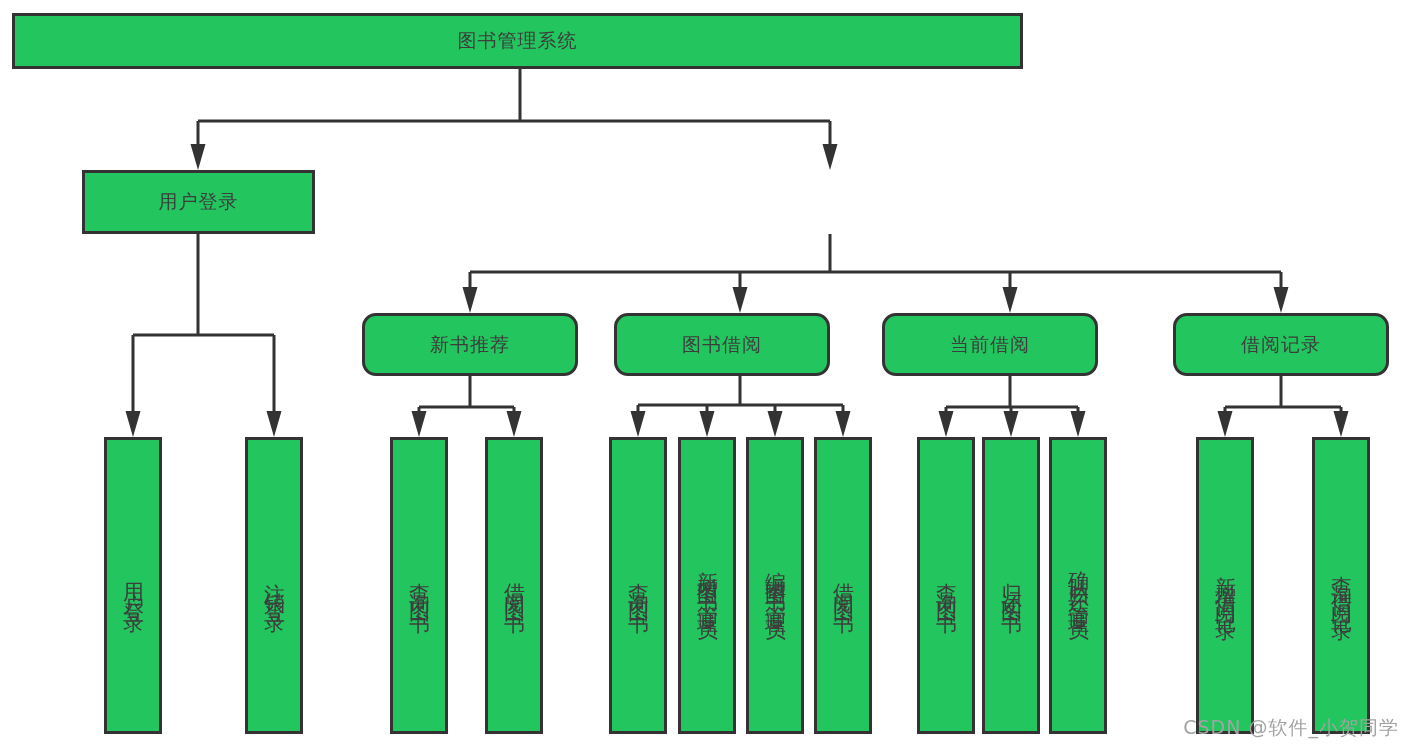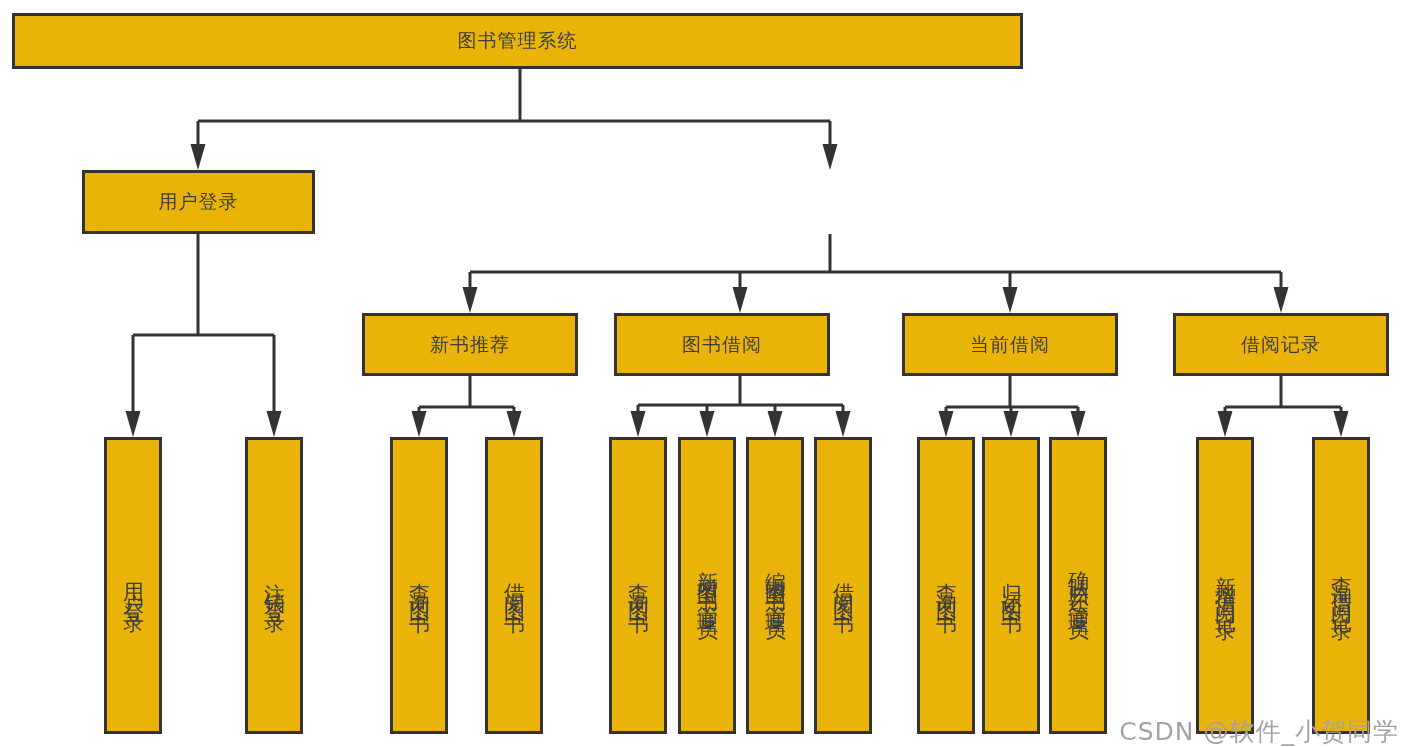--- a/index.html
+++ b/index.html
@@ -19,54 +19,54 @@
     position: absolute;
     left: 0;
     top: 0;
     width: 1405px;
     height: 747px;
   }
   .node {
     position: absolute;
     box-sizing: border-box;
     border: 3px solid #333333;
-    background: #eab308;
+    background: #22c55e;
     color: #3d3d3d;
     display: flex;
     align-items: center;
     justify-content: center;
     text-align: center;
   }
   .hnode {
     font-size: 19px;
     letter-spacing: 1px;
   }
   .root {
     left: 12px; top: 13px; width: 1011px; height: 56px;
   }
   .lvl2 {
     top: 170px; width: 233px; height: 64px;
   }
   .lvl3 {
-    top: 313px; width: 216px; height: 63px;
+    top: 313px; width: 216px; height: 63px; border-radius: 14px;
   }
   .leaf {
     top: 437px; width: 58px; height: 297px;
     writing-mode: vertical-rl;
     font-size: 21px;
     line-height: 1;
   }
   .leaf.s4 { letter-spacing: 10px; }
   .leaf.s6 { letter-spacing: 9px; }
   .leaf.s9 { letter-spacing: 7px; }
   .watermark {
     position: absolute;
     right: 6px;
     top: 715px;
-    font-size: 25px;
+    font-size: 19px;
     color: #a3a3a3;
     letter-spacing: 1px;
     white-space: nowrap;
   }
 </style>
 </head>
 <body>
 
 <div class="canvas">
 
@@ -116,21 +116,21 @@
       <polygon points="1333.5,411 1348.5,411 1341,437"></polygon>
     </g>
   </svg>
 
   <div class="node hnode root">图书管理系统</div>
 
   <div class="node hnode lvl2" style="left:82px">用户登录</div>
 
   <div class="node hnode lvl3" style="left:362px">新书推荐</div>
   <div class="node hnode lvl3" style="left:614px">图书借阅</div>
-  <div class="node hnode lvl3" style="left:902px">当前借阅</div>
+  <div class="node hnode lvl3" style="left:882px">当前借阅</div>
   <div class="node hnode lvl3" style="left:1173px">借阅记录</div>
 
   <div class="node leaf s4" style="left:104px">用户登录</div>
   <div class="node leaf s4" style="left:245px">注销登录</div>
 
   <div class="node leaf s4" style="left:390px">查询图书</div>
   <div class="node leaf s4" style="left:485px">借阅图书</div>
 
   <div class="node leaf s4" style="left:609px">查询图书</div>
   <div class="node leaf s9" style="left:678px">新增图书（管理员）</div>

